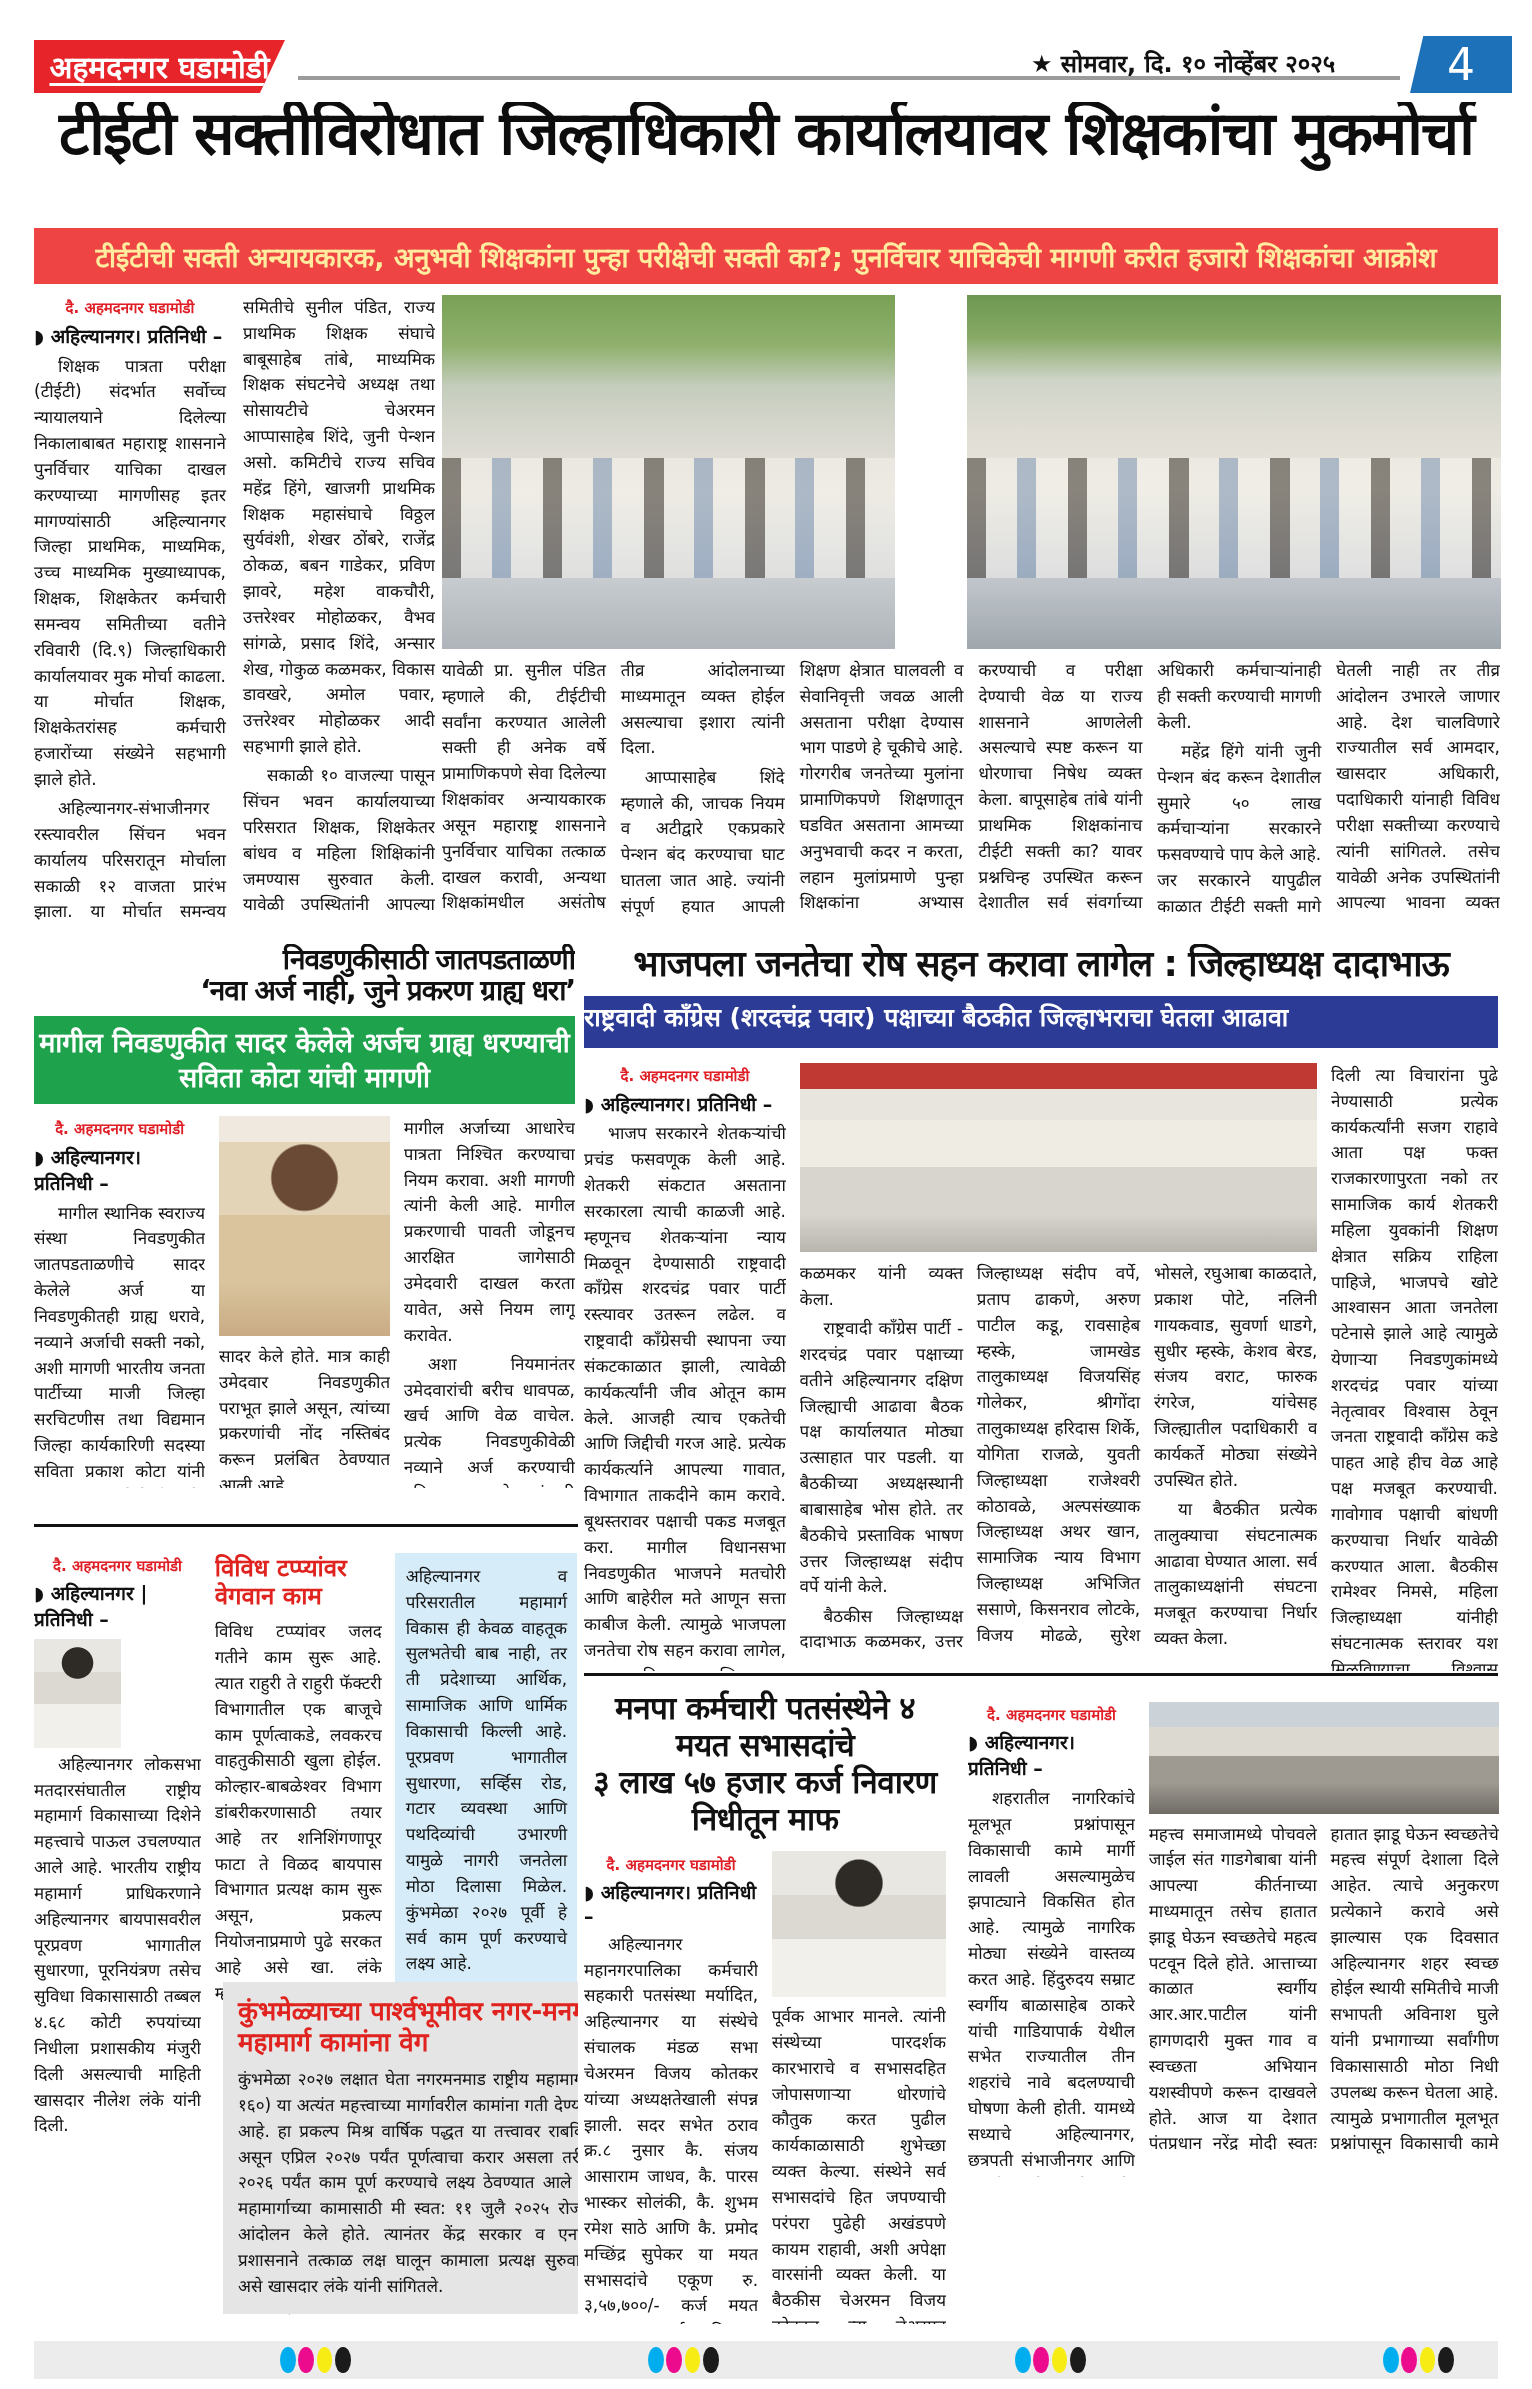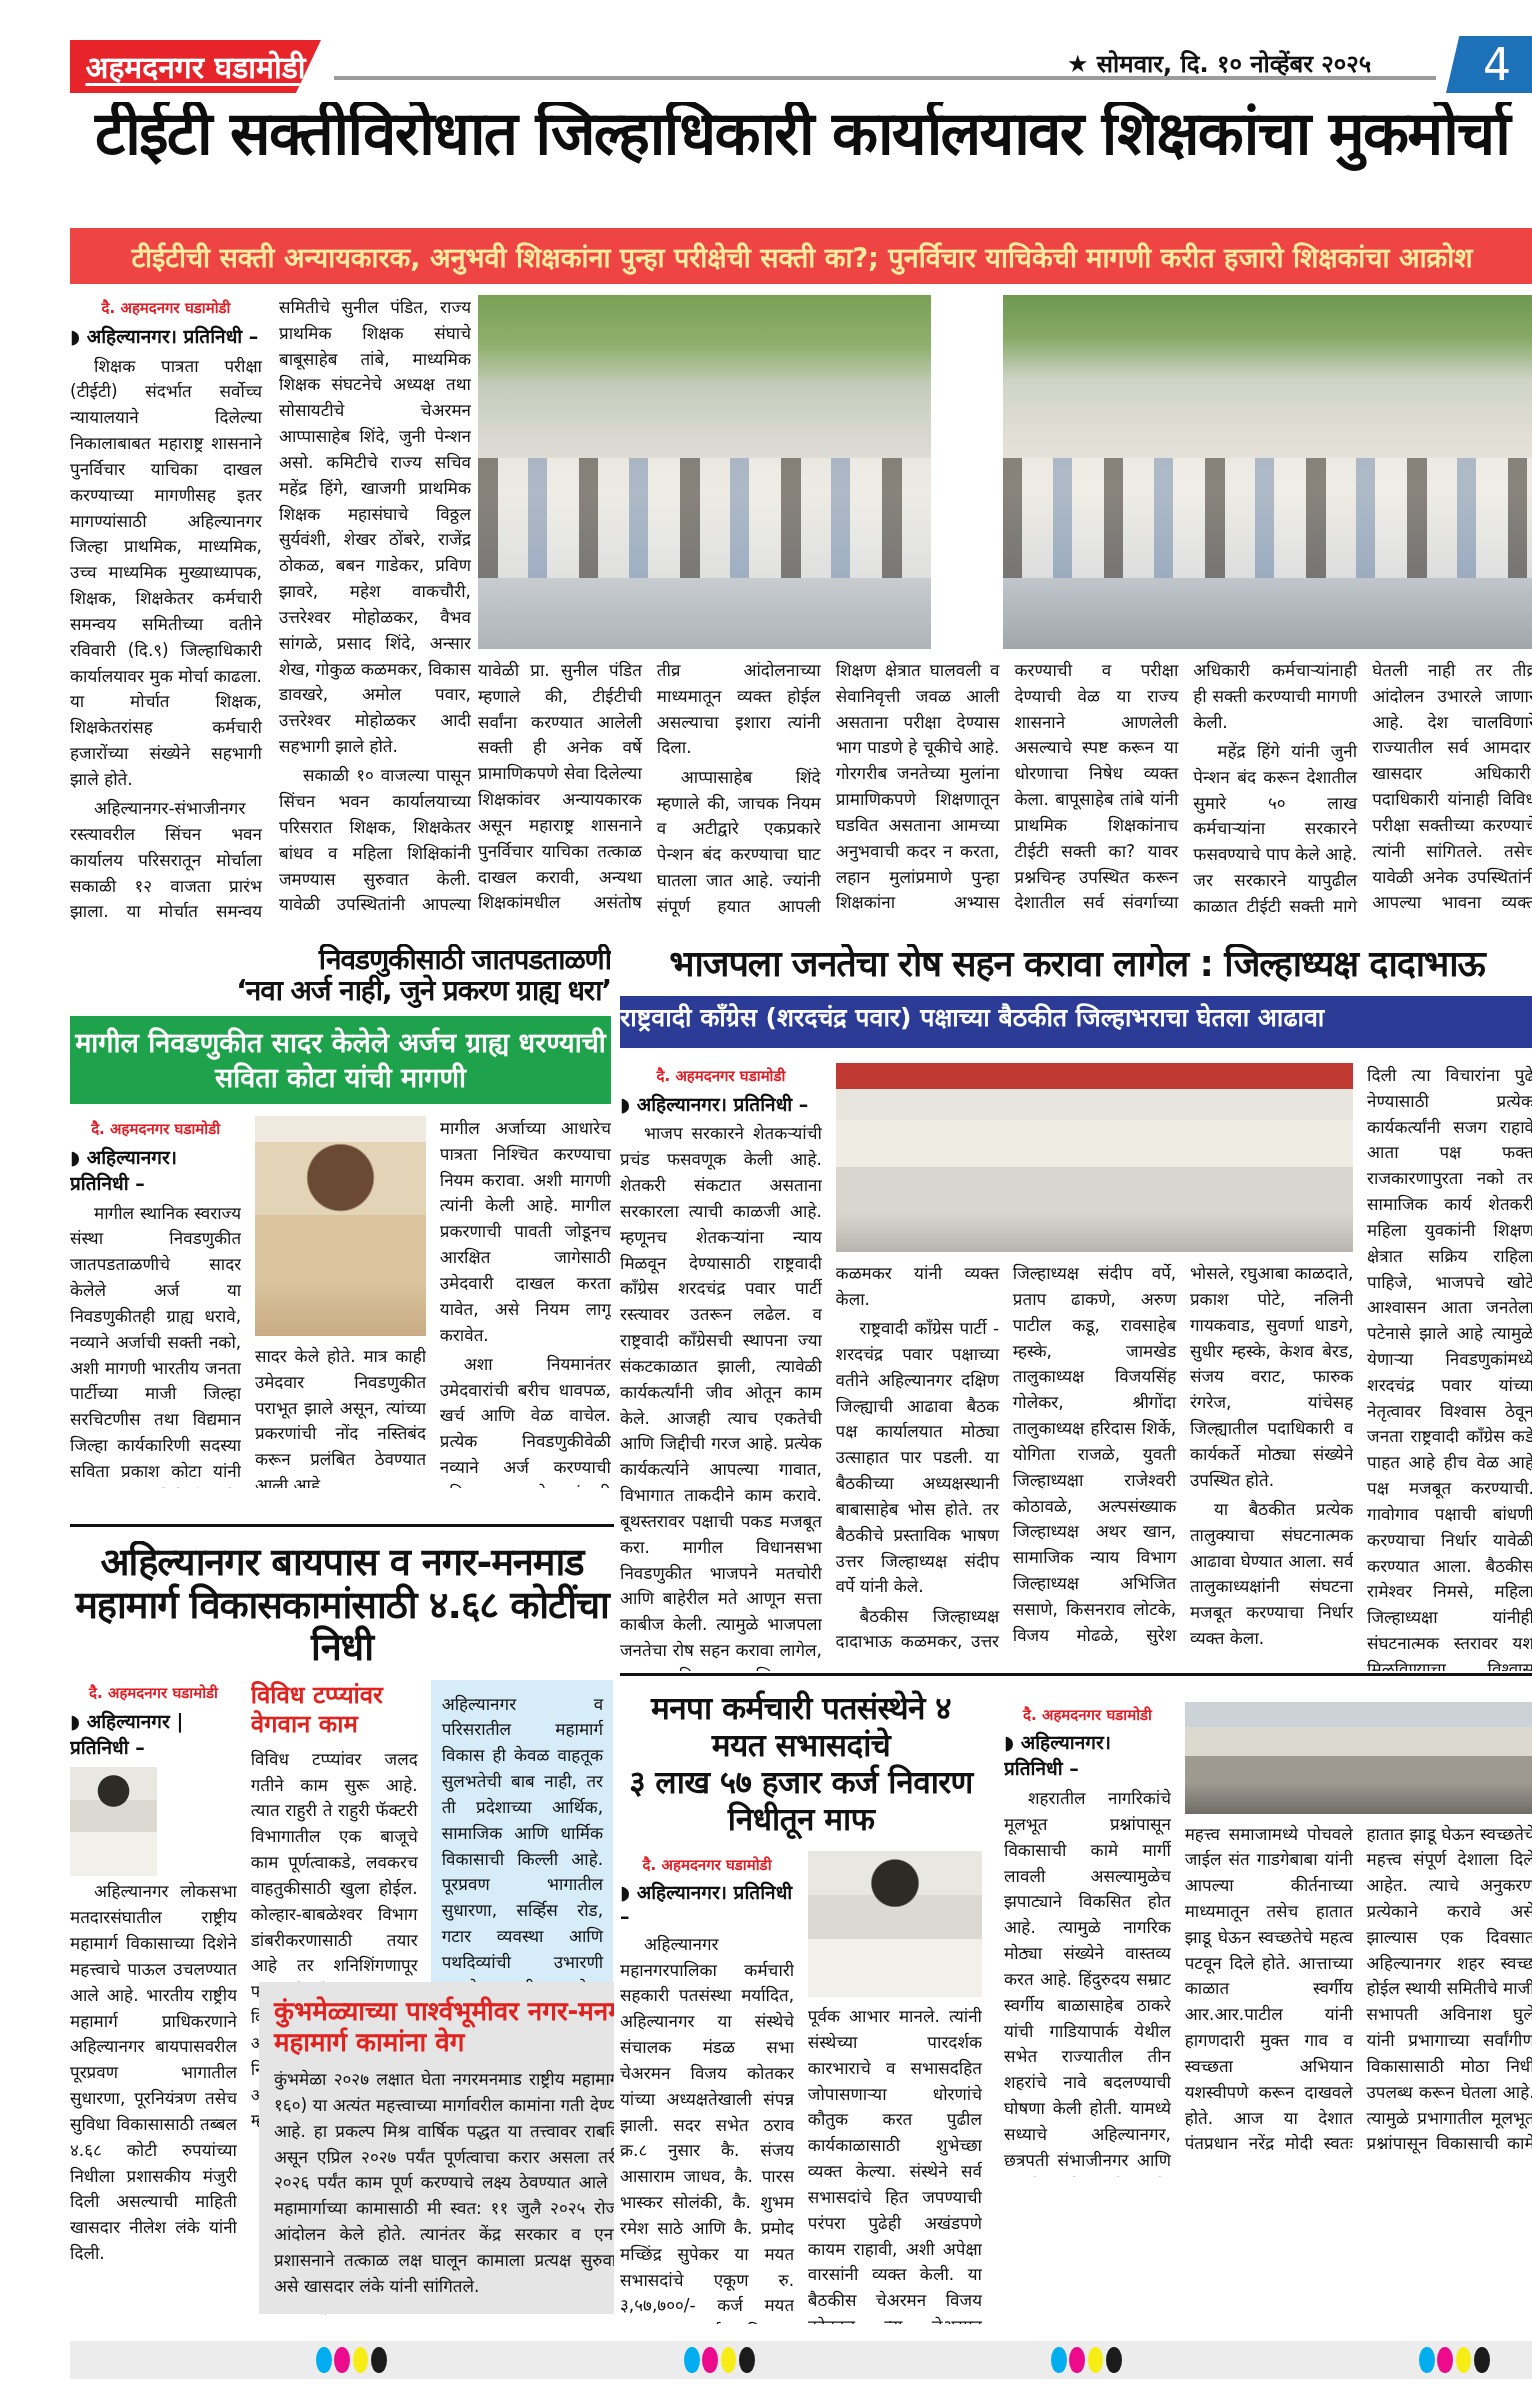--- a/index.html
+++ b/index.html
@@ -1,18 +1,18 @@
 <!DOCTYPE html>
 <html style="font-size:9.2px"><head>
 <meta charset="utf-8">
 <style>
   html,body{margin:0;padding:0;background:#ffffff;}
   .page{position:relative;width:1533px;height:2389px;background:#ffffff;overflow:hidden;
         font-family:"DejaVu Sans",sans-serif;color:#111;}
-  .abs{position:absolute;margin-left:36px;}
+  .abs{position:absolute;}
   
   .masthead{left:34px;top:40px;width:251px;height:53px;background:#e8242b;
             clip-path:polygon(0 0,100% 0,90% 100%,0 100%);display:flex;align-items:center;justify-content:center;}
   .masthead span{color:#fff;font-weight:800;font-size:30px;text-decoration:underline;text-underline-offset:4.6px;}
   .header-rule{left:298px;top:76px;width:1102px;height:4px;background:#9b9b9b;}
   .date-line{left:1031px;top:46px;width:361px;font-size:24px;font-weight:700;}
   .pagenum{left:1410px;top:36px;width:102px;height:57px;background:#1d71b8;
            clip-path:polygon(13% 0,100% 0,100% 100%,0 100%);display:flex;align-items:center;justify-content:center;}
   .pagenum span{color:#fff;font-size:44px;font-weight:400;}
   
@@ -189,21 +189,20 @@
       <div class="colE">
         <p class="body noind">दिली त्या विचारांना पुढे नेण्यासाठी प्रत्येक कार्यकर्त्यांनी सजग राहावे आता पक्ष फक्त राजकारणापुरता नको तर सामाजिक कार्य शेतकरी महिला युवकांनी शिक्षण क्षेत्रात सक्रिय राहिला पाहिजे, भाजपचे खोटे आश्वासन आता जनतेला पटेनासे झाले आहे त्यामुळे येणाऱ्या निवडणुकांमध्ये शरदचंद्र पवार यांच्या नेतृत्वावर विश्वास ठेवून जनता राष्ट्रवादी काँग्रेस कडे पाहत आहे हीच वेळ आहे पक्ष मजबूत करण्याची. गावोगाव पक्षाची बांधणी करण्याचा निर्धार यावेळी करण्यात आला. बैठकीस रामेश्वर निमसे, महिला जिल्हाध्यक्षा यांनीही संघटनात्मक स्तरावर यश मिळविण्याचा विश्वास व्यक्त केला.</p>
       </div>
     </div>
   </div>
 
   <div class="abs rule-a4"></div>
   <div class="abs rule-a56"></div>
 
   <div class="abs a4">
-    <div class="hl">अहिल्यानगर बायपास व नगर-मनमाड महामार्ग विकासकामांसाठी ४.६८ कोटींचा निधी</div>
     <div class="row">
       <div class="c1">
         <div class="dateline">दै. अहमदनगर घडामोडी</div>
         <div class="byline">◗ अहिल्यानगर | प्रतिनिधी –</div>
         <div class="photo ph ph-portrait-m"></div>
         <p class="body">अहिल्यानगर लोकसभा मतदारसंघातील राष्ट्रीय महामार्ग विकासाच्या दिशेने महत्त्वाचे पाऊल उचलण्यात आले आहे. भारतीय राष्ट्रीय महामार्ग प्राधिकरणाने अहिल्यानगर बायपासवरील पूरप्रवण भागातील सुधारणा, पूरनियंत्रण तसेच सुविधा विकासासाठी तब्बल ४.६८ कोटी रुपयांच्या निधीला प्रशासकीय मंजुरी दिली असल्याची माहिती खासदार नीलेश लंके यांनी दिली.</p>
 
       </div>
       <div class="c2">
         <div class="subhead">विविध टप्प्यांवर वेगवान काम</div>

